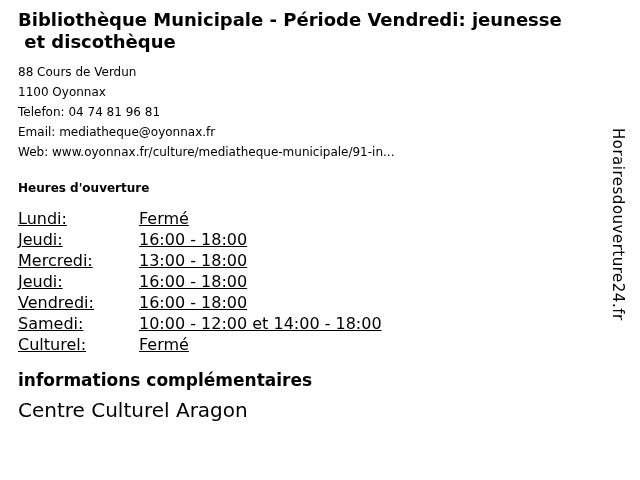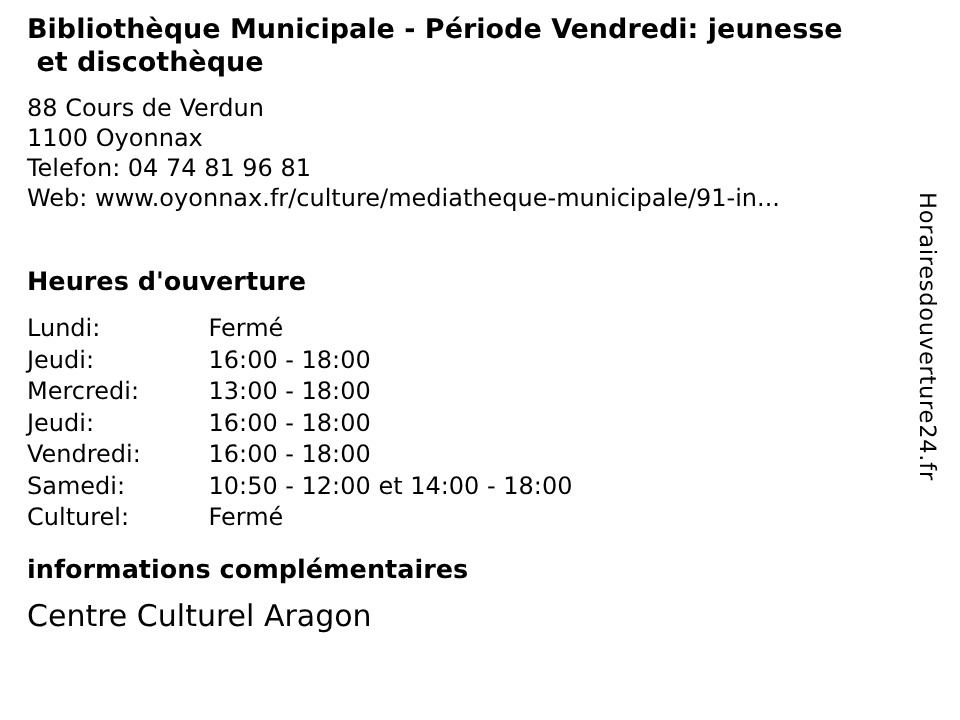--- a/index.html
+++ b/index.html
@@ -19,37 +19,38 @@
     top: 9px;
     font-size: 18px;
     line-height: 22px;
     font-weight: bold;
     white-space: pre;
   }
 
   #contact {
     left: 18px;
     top: 62px;
-    font-size: 16px;
+    font-size: 12px;
     line-height: 20px;
   }
 
   #hours-heading {
     left: 18px;
     top: 178px;
-    font-size: 17px;
+    font-size: 12px;
     line-height: 21px;
     font-weight: bold;
   }
 
   #hours-table {
     left: 18px;
     top: 208px;
     font-size: 16px;
     line-height: 21px;
+    text-decoration: underline;
   }
   .hours-row { display: flex; }
   .day-label {
     width: 121px;
     flex: 0 0 121px;
   }
 
   #info-heading {
     left: 18px;
     top: 370px;
@@ -78,20 +79,21 @@
 </head>
 <body>
 
 <h1 id="title" class="abs">Bibliothèque Municipale - Période Vendredi: jeunesse
  et discothèque</h1>
 
 <div id="contact" class="abs">
   <div>88 Cours de Verdun</div>
   <div>1100 Oyonnax</div>
   <div>Telefon: 04 74 81 96 81</div>
+  <div>Email: mediatheque@oyonnax.fr</div>
   <div>Web: www.oyonnax.fr/culture/mediatheque-municipale/91-in...</div>
 </div>
 
 <h2 id="hours-heading" class="abs">Heures d'ouverture</h2>
 
 <div id="hours-table" class="abs">
   <div class="hours-row">
     <span class="day-label">Lundi:</span>
     <span class="day-hours">Fermé</span>
   </div>
@@ -106,21 +108,21 @@
   <div class="hours-row">
     <span class="day-label">Jeudi:</span>
     <span class="day-hours">16:00 - 18:00</span>
   </div>
   <div class="hours-row">
     <span class="day-label">Vendredi:</span>
     <span class="day-hours">16:00 - 18:00</span>
   </div>
   <div class="hours-row">
     <span class="day-label">Samedi:</span>
-    <span class="day-hours">10:50 - 12:00 et 14:00 - 18:00</span>
+    <span class="day-hours">10:00 - 12:00 et 14:00 - 18:00</span>
   </div>
   <div class="hours-row">
     <span class="day-label">Culturel:</span>
     <span class="day-hours">Fermé</span>
   </div>
 </div>
 
 <h2 id="info-heading" class="abs">informations complémentaires</h2>
 
 <div id="info-text" class="abs">Centre Culturel Aragon</div>

